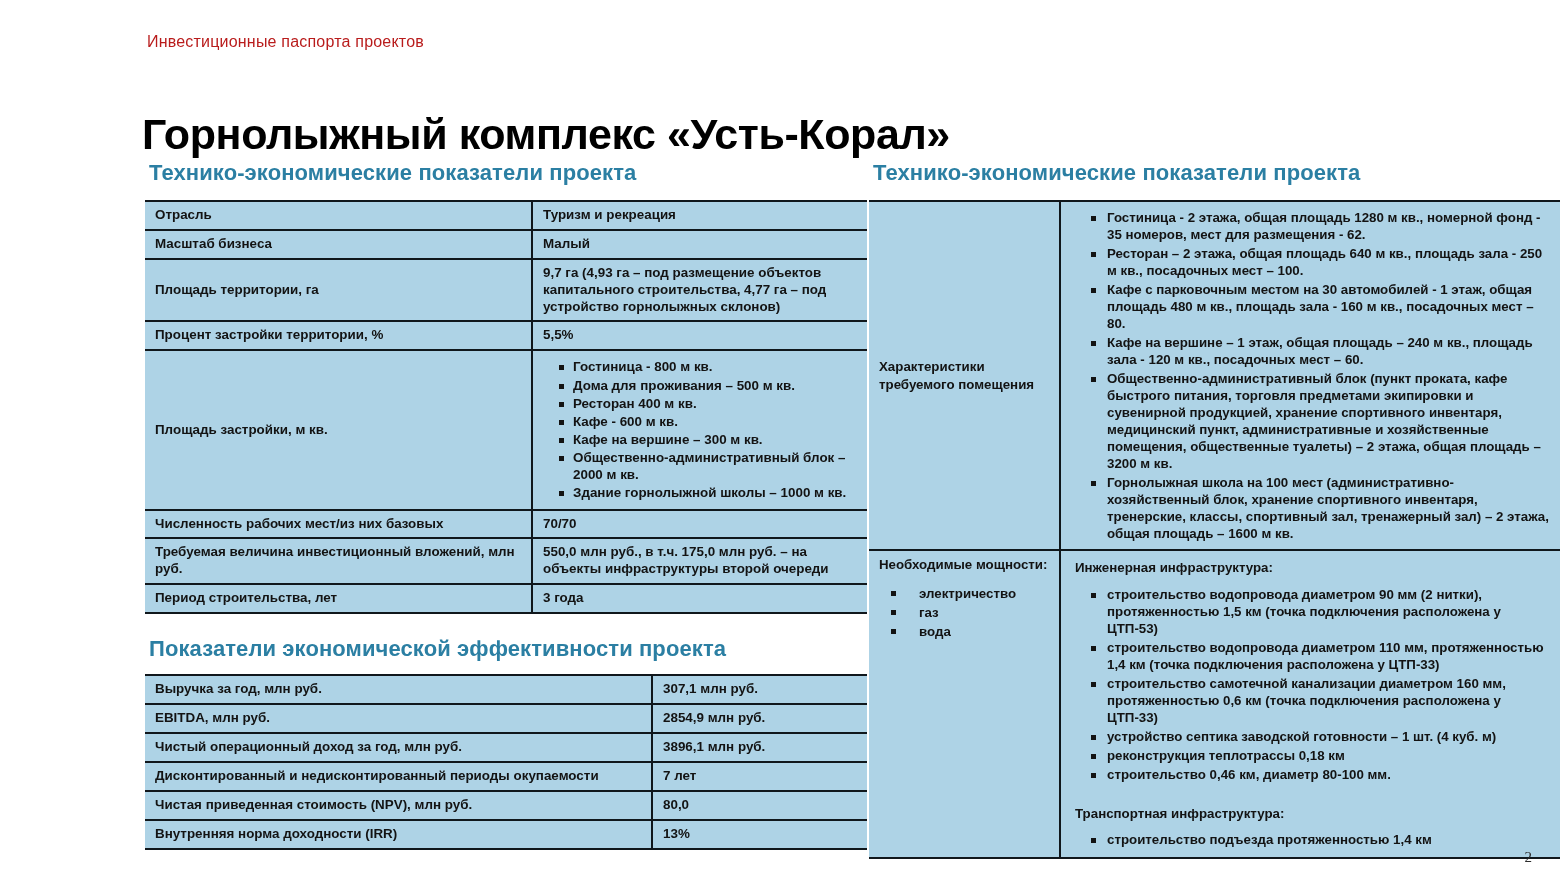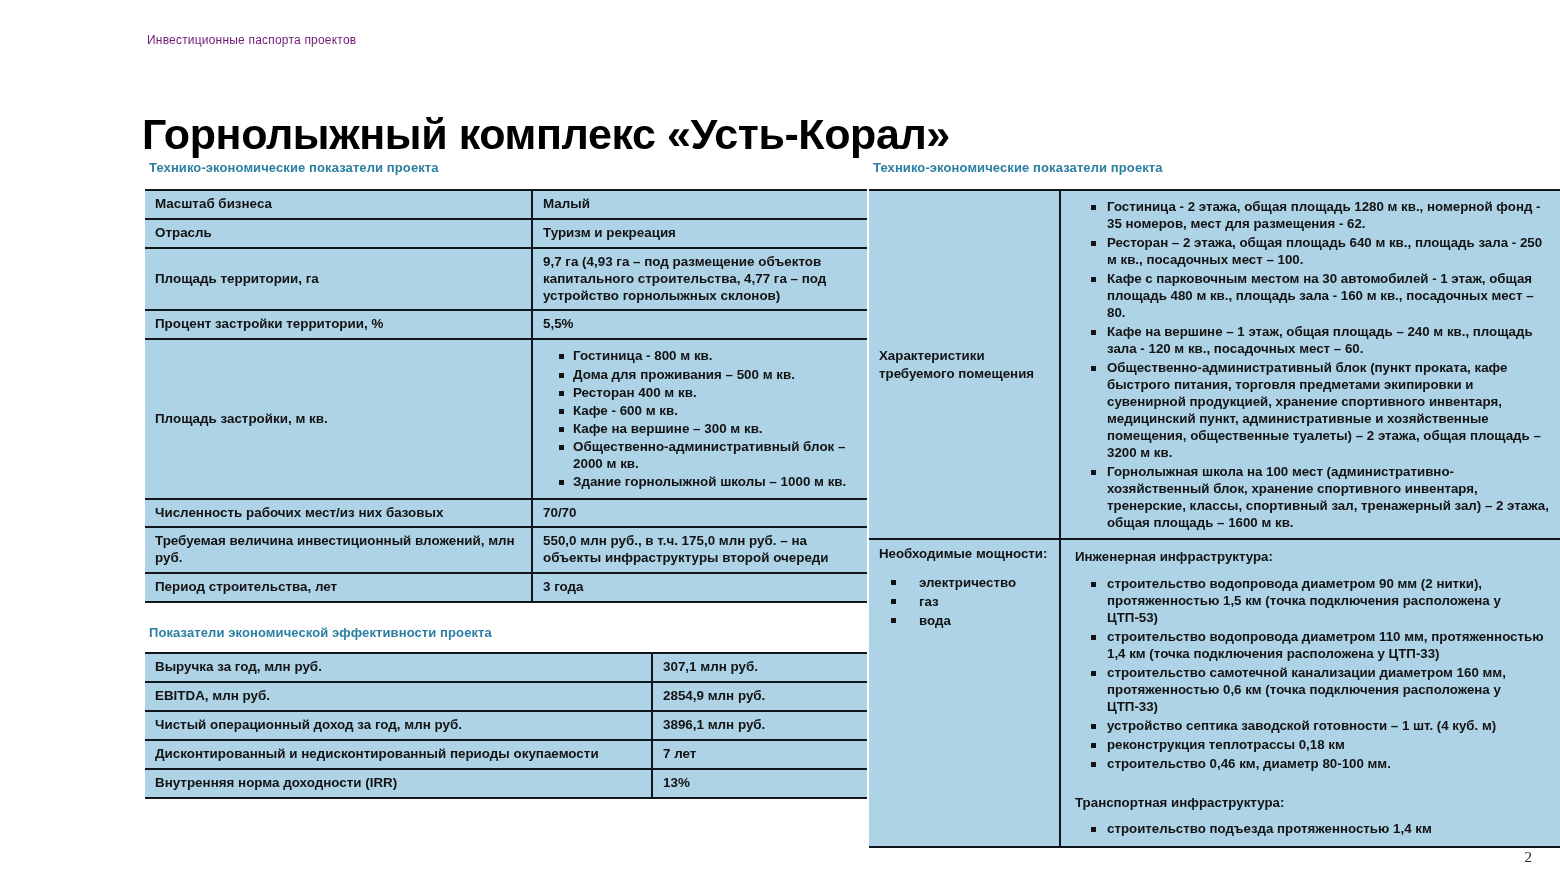--- a/index.html
+++ b/index.html
@@ -21,22 +21,22 @@
     width: 1560px;
     height: 875px;
     box-sizing: border-box;
   }
 
   
   .kicker {
     position: absolute;
     left: 147px;
     top: 33px;
-    font-size: 12px;
-    color: #701a75;
+    font-size: 16px;
+    color: #b91c1c;
     letter-spacing: 0.2px;
     white-space: nowrap;
   }
 
   .page-title {
     position: absolute;
     left: 142px;
     top: 81px;
     font-size: 43px;
     font-weight: bold;
@@ -53,21 +53,21 @@
     width: 722px;
   }
   .col-right {
     position: absolute;
     left: 869px;
     top: 160px;
     width: 691px;
   }
 
   .section-head {
-    font-size: 13px;
+    font-size: 22px;
     font-weight: bold;
     color: #2b7fa3;
     letter-spacing: 0.1px;
     margin: 0 0 14px 4px;
     white-space: nowrap;
   }
   .section-head.tight { margin-bottom: 12px; }
   .section-head.spaced-top { margin-top: 22px; }
 
   
@@ -159,26 +159,26 @@
   <div class="kicker">Инвестиционные паспорта проектов</div>
   <h1 class="page-title">Горнолыжный комплекс «Усть-Корал»</h1>
 
   <div class="col-left">
 
     <div class="section-head">Технико-экономические показатели проекта</div>
 
     <table class="pt">
       <tbody>
         <tr>
+          <td class="k">Отрасль</td>
+          <td class="v">Туризм и рекреация</td>
+        </tr>
+        <tr>
           <td class="k">Масштаб бизнеса</td>
           <td class="v">Малый</td>
-        </tr>
-        <tr>
-          <td class="k">Отрасль</td>
-          <td class="v">Туризм и рекреация</td>
         </tr>
         <tr>
           <td class="k">Площадь территории, га</td>
           <td class="v top">9,7 га (4,93 га – под размещение объектов капитального строительства, 4,77 га – под устройство горнолыжных склонов)</td>
         </tr>
         <tr>
           <td class="k">Процент застройки территории, %</td>
           <td class="v">5,5%</td>
         </tr>
         <tr>
@@ -224,20 +224,24 @@
         </tr>
         <tr>
           <td class="k">Чистый операционный доход за год, млн руб.</td>
           <td class="v">3896,1 млн руб.</td>
         </tr>
         <tr>
           <td class="k">Дисконтированный и недисконтированный периоды окупаемости</td>
           <td class="v">7 лет</td>
         </tr>
         <tr>
+          <td class="k">Чистая приведенная стоимость (NPV), млн руб.</td>
+          <td class="v">80,0</td>
+        </tr>
+        <tr>
           <td class="k">Внутренняя норма доходности (IRR)</td>
           <td class="v">13%</td>
         </tr>
       </tbody>
     </table>
   </div>
 
   <div class="col-right">
 
     <div class="section-head">Технико-экономические показатели проекта</div>

